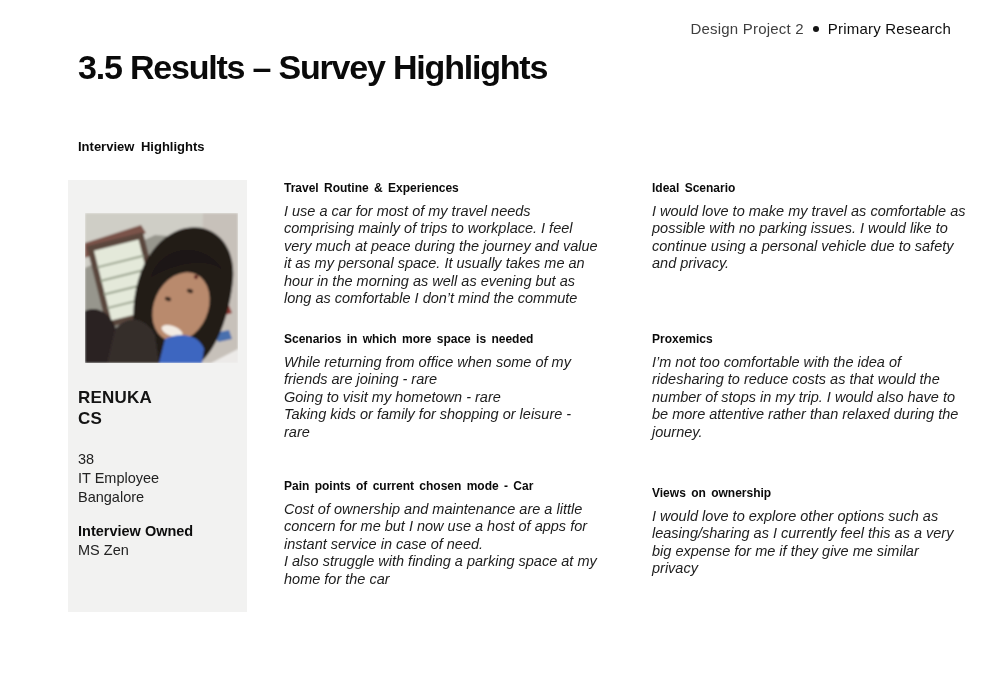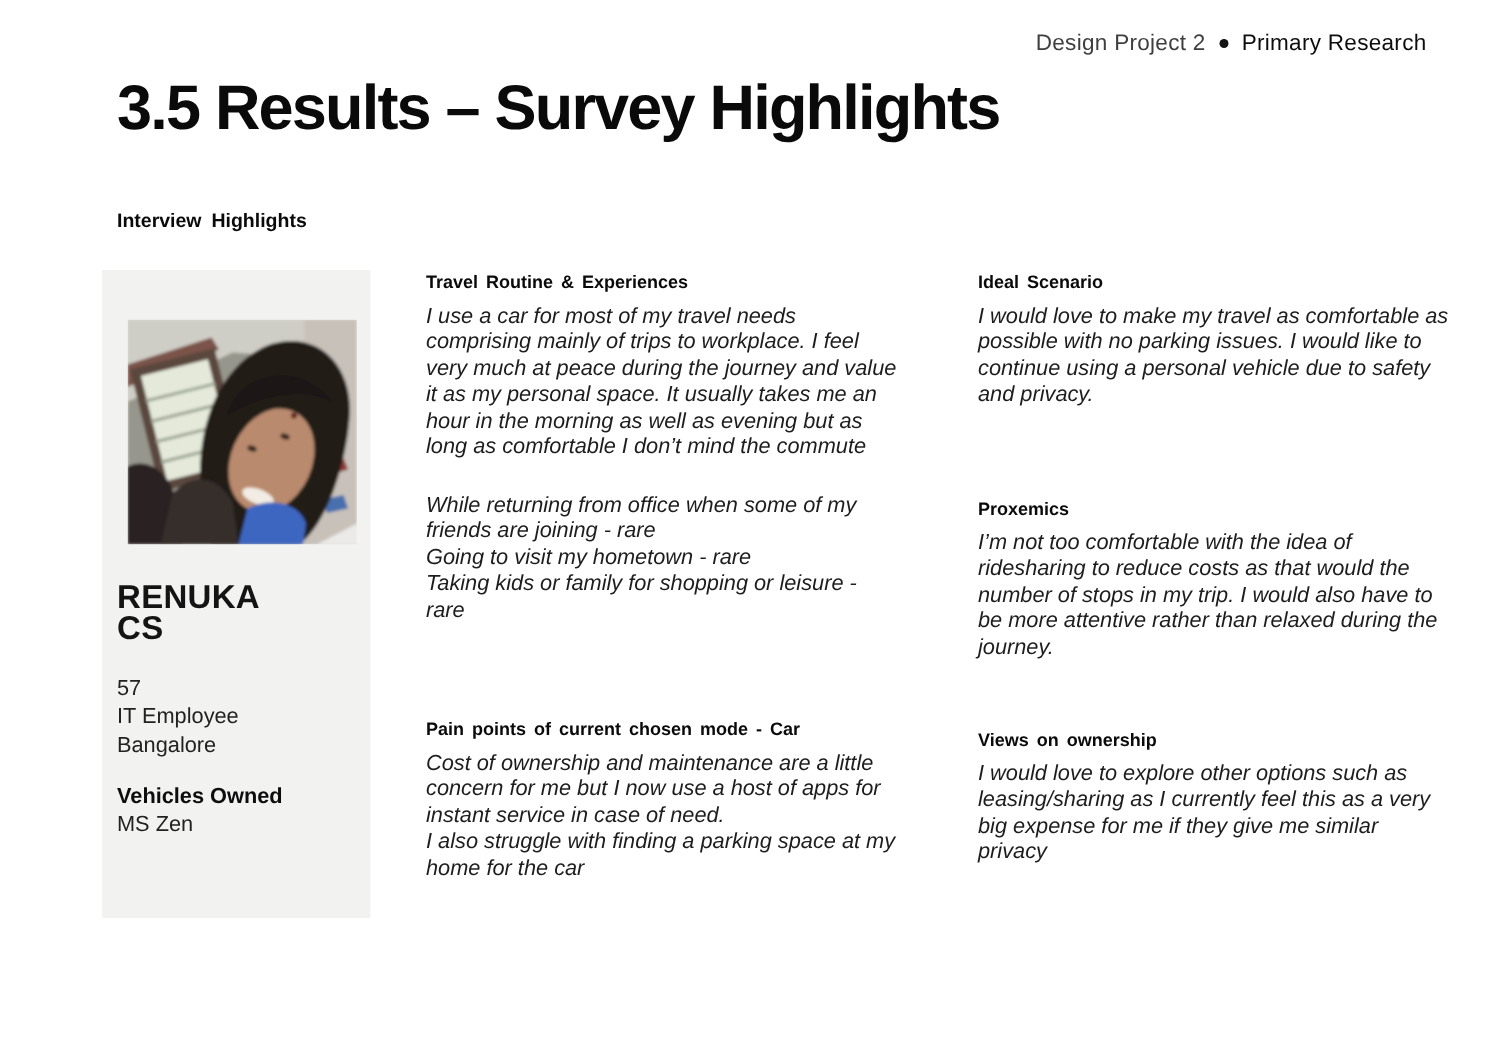--- a/index.html
+++ b/index.html
@@ -32,21 +32,21 @@
     border-radius: 50%;
     display: inline-block;
   }
   .topbar .section { color: #0d0d0d; }
 
   
   .title {
     position: absolute;
     left: 78px;
     top: 48px;
-    font-size: 42px;
+    font-size: 34px;
     font-weight: bold;
     letter-spacing: -1.2px;
     color: #0a0a0a;
   }
 
   
   .subtitle {
     position: absolute;
     left: 78px;
     top: 139px;
@@ -71,21 +71,21 @@
     top: 33px;
     width: 153px;
     height: 150px;
     overflow: hidden;
   }
   .photo svg { display: block; }
   .persona-name {
     position: absolute;
     left: 10px;
     top: 207px;
-    font-size: 22px;
+    font-size: 17px;
     font-weight: bold;
     line-height: 21px;
     letter-spacing: 0.2px;
   }
   .persona-details {
     position: absolute;
     left: 10px;
     top: 270px;
     font-size: 14.5px;
     line-height: 19px;
@@ -177,36 +177,37 @@
           <path d="M74,150 L80,126 C96,118 114,122 119,136 L117,150 Z" fill="#3e66c0"></path>
           <path d="M153,136 L153,150 L126,150 Z" fill="#eceae8"></path>
         </g>
       </svg>
     </div>
     <div class="persona-name">
       <div>RENUKA</div>
       <div>CS</div>
     </div>
     <div class="persona-details">
-      <div>57</div>
+      <div>38</div>
       <div>IT Employee</div>
       <div>Bangalore</div>
     </div>
     <div class="persona-vehicles">
-      <div class="lbl">Vehicles Owned</div>
+      <div class="lbl">Interview Owned</div>
       <div>MS Zen</div>
     </div>
   </div>
 
   <section class="sec" id="sec-m1">
     <h3>Travel Routine &amp; Experiences</h3>
     <p>I use a car for most of my travel needs comprising mainly of trips to workplace. I feel very much at peace during the journey and value it as my personal space. It usually takes me an hour in the morning as well as evening but as long as comfortable I don’t mind the commute</p>
   </section>
 
   <section class="sec" id="sec-m2">
+    <h3>Scenarios in which more space is needed</h3>
     <p>While returning from office when some of my friends are joining - rare</p>
     <p>Going to visit my hometown - rare</p>
     <p>Taking kids or family for shopping or leisure - rare</p>
   </section>
 
   <section class="sec" id="sec-m3">
     <h3>Pain points of current chosen mode - Car</h3>
     <p>Cost of ownership and maintenance are a little concern for me but I now use a host of apps for instant service in case of need.</p>
     <p>I also struggle with finding a parking space at my home for the car</p>
   </section>

